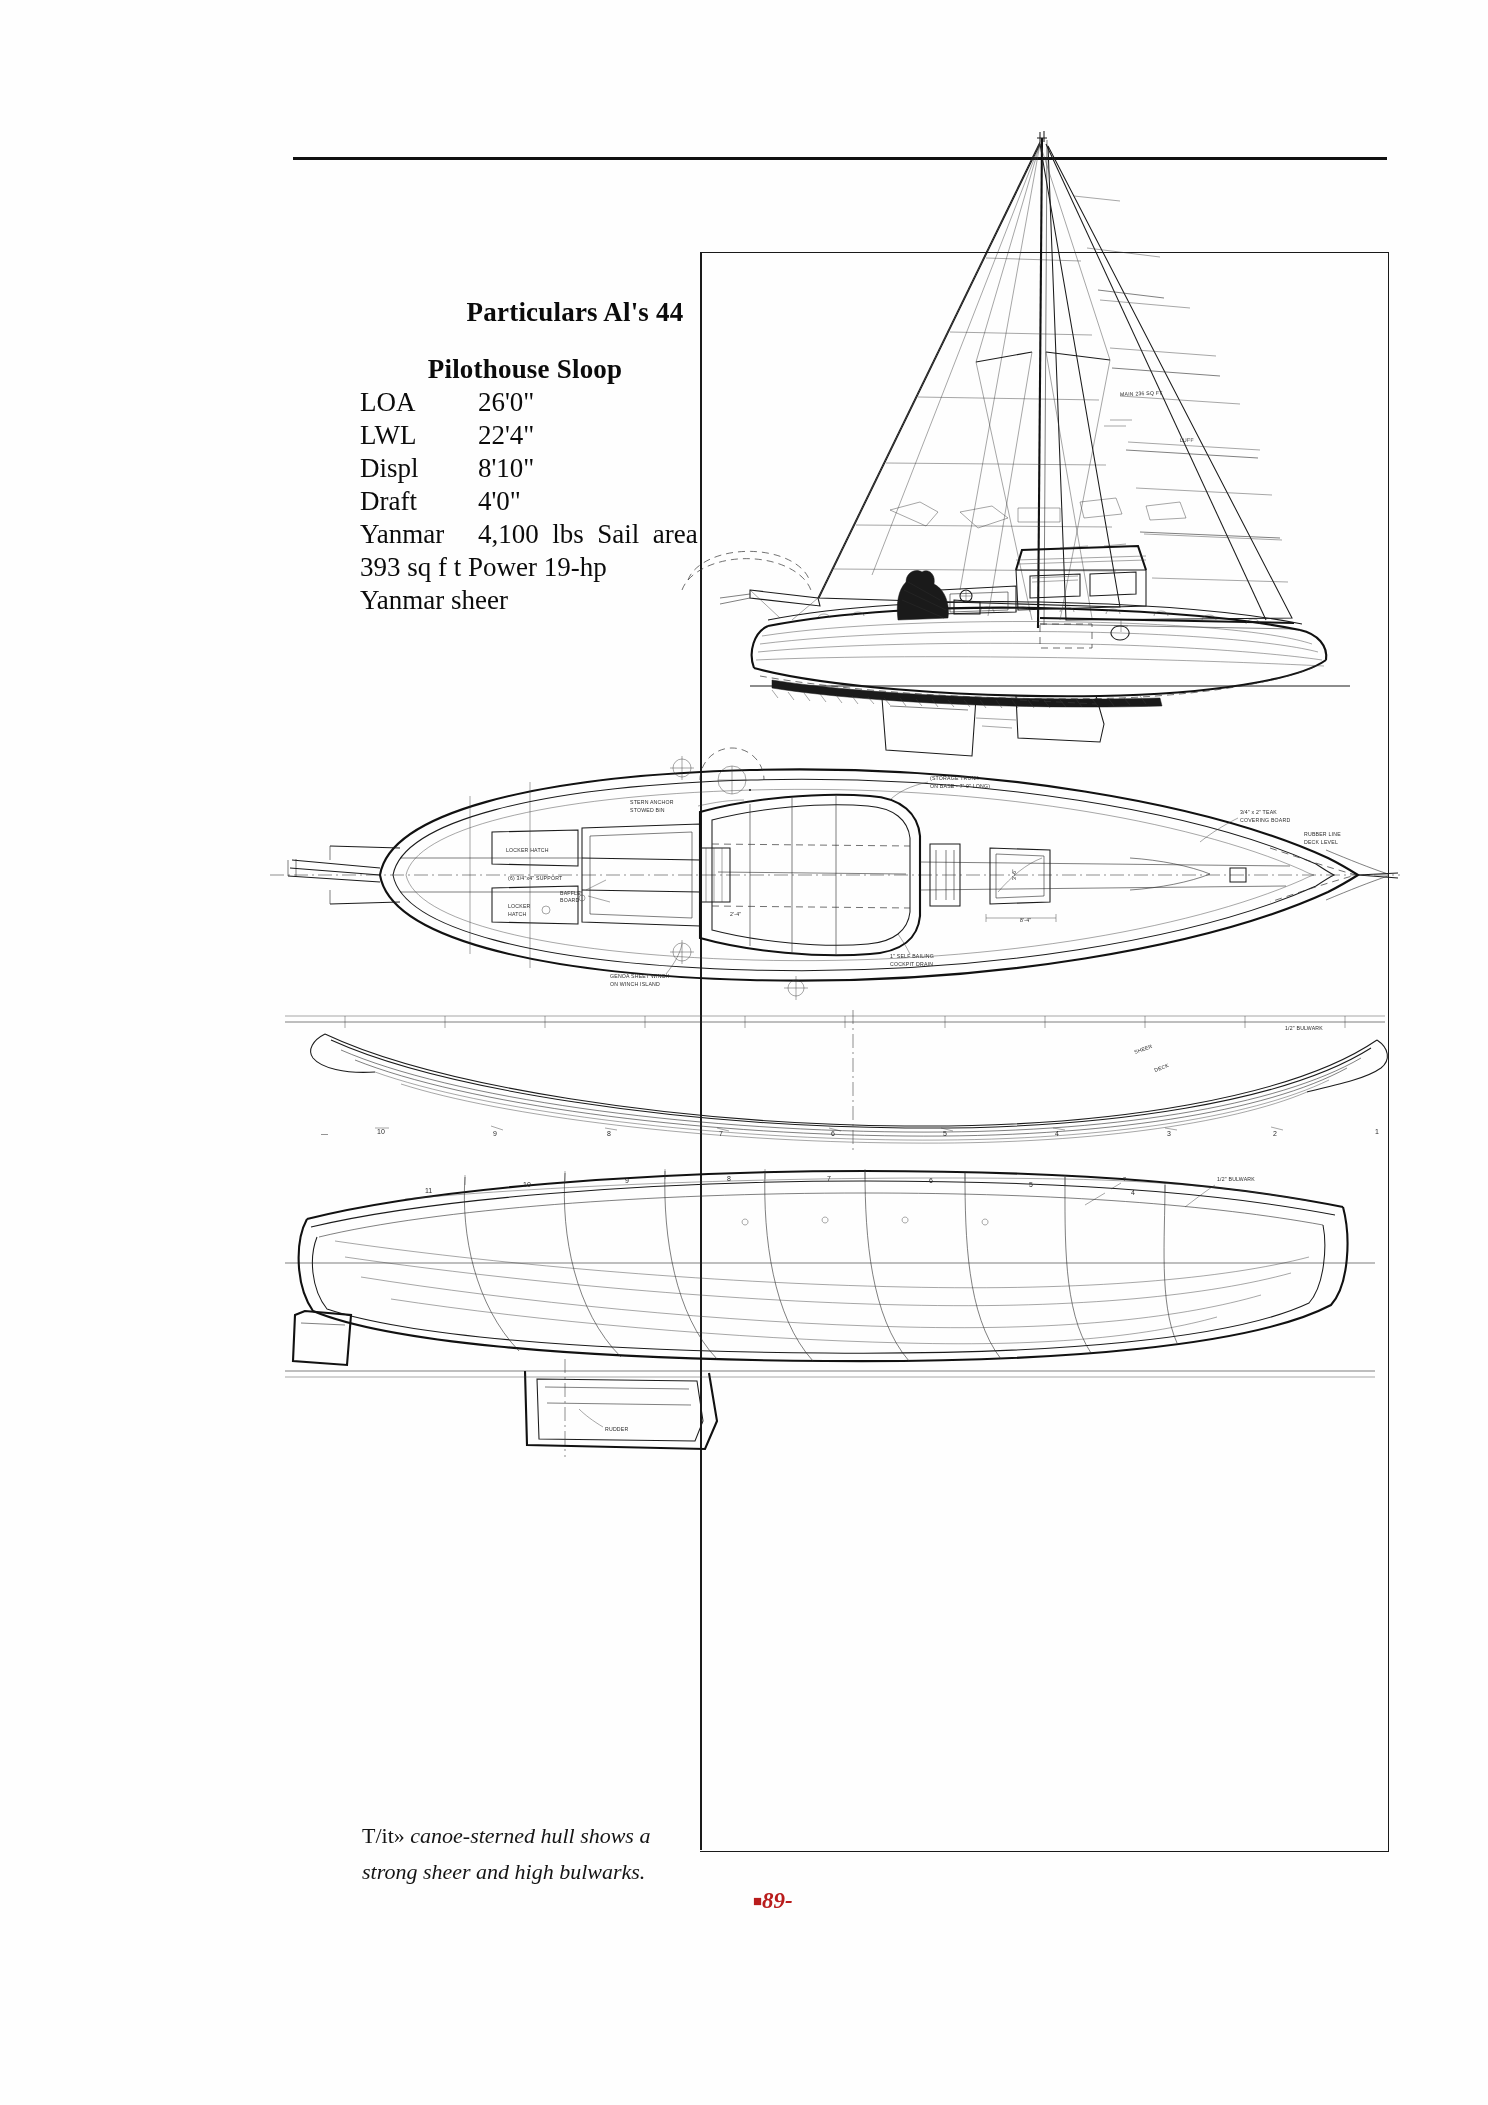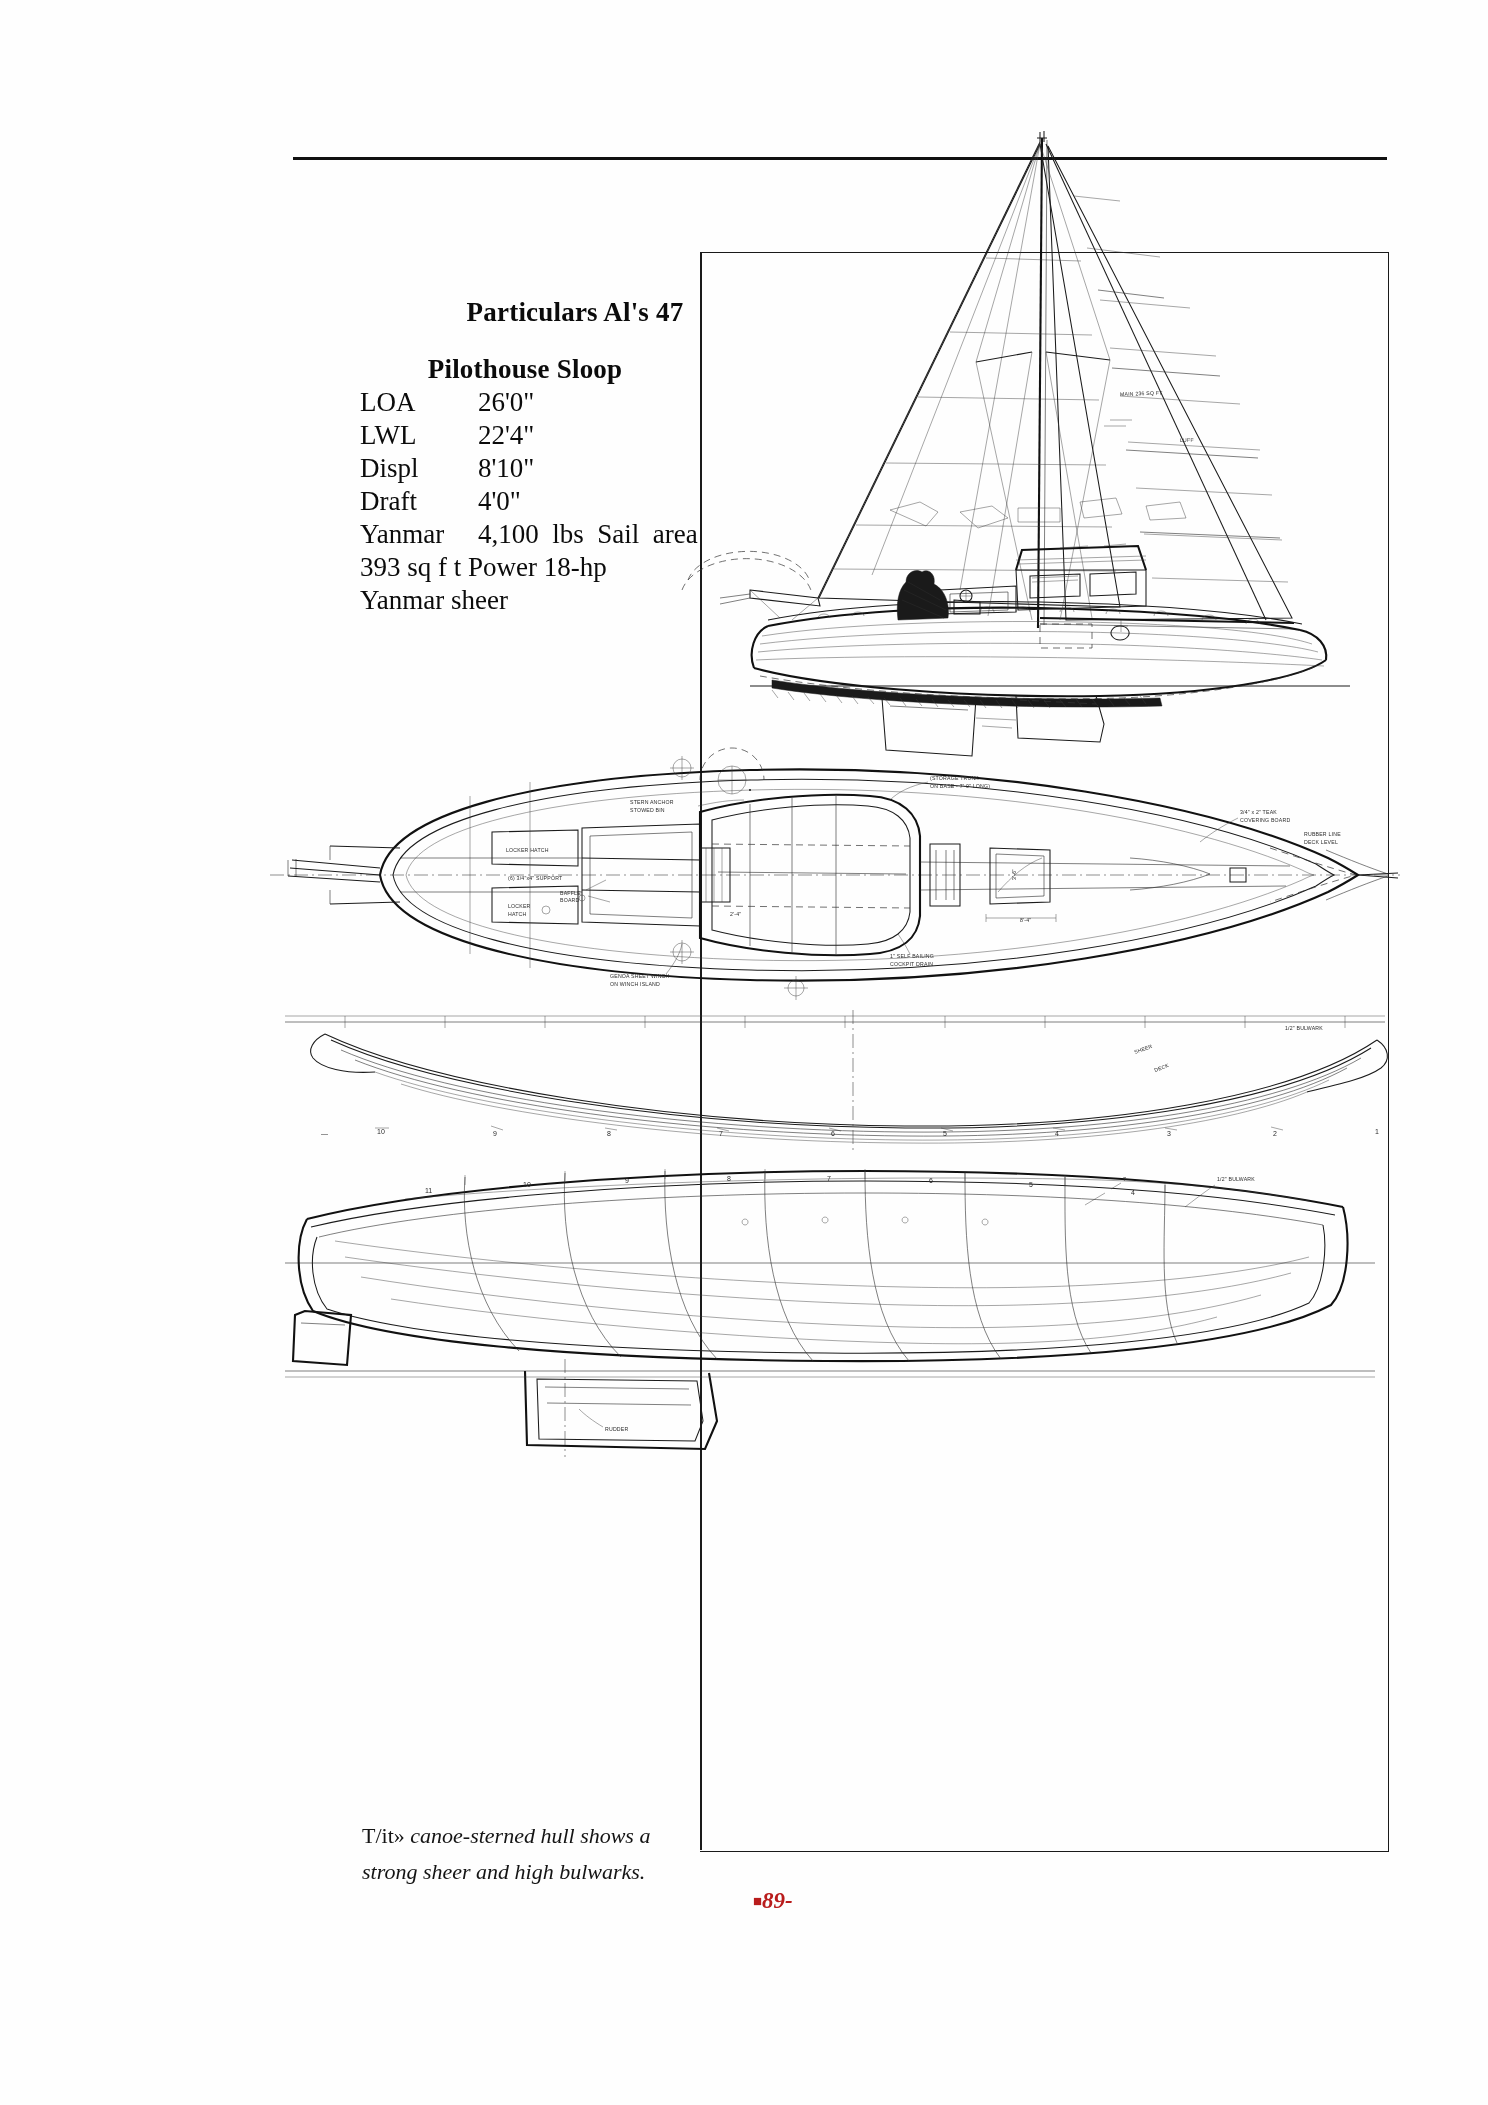--- a/index.html
+++ b/index.html
@@ -420,29 +420,29 @@
       <g class="ln-hair">
         <path d="M480 74 a3 3 0 1 0 .1 0 M560 72 a3 3 0 1 0 .1 0 M640 72 a3 3 0 1 0 .1 0 M720 74 a3 3 0 1 0 .1 0"></path>
       </g>
       <path class="ln-hair" d="M820 60 L 840 48 M846 44 L 856 38"></path>
       <text class="microtext" x="858" y="36">7</text>
     </svg>
   </div>
 
   <div class="spec">
     <div class="title">
-      <span class="l1">Particulars Al's 47</span>
+      <span class="l1">Particulars Al's 44</span>
       <span class="l2">Pilothouse Sloop</span>
     </div>
     <span class="spec-row"><span class="k">LOA</span><span>26'0"</span></span>
     <span class="spec-row"><span class="k">LWL</span><span>22'4"</span></span>
     <span class="spec-row"><span class="k">Displ</span><span>8'10"</span></span>
     <span class="spec-row"><span class="k">Draft</span><span>4'0"</span></span>
     <span class="spec-row"><span class="k">Yanmar</span><span>4,100  lbs  Sail  area</span></span>
-    <span class="spec-flow">393  sq  f t Power          18-hp</span>
+    <span class="spec-flow">393  sq  f t Power          19-hp</span>
     <span class="spec-flow">Yanmar sheer</span>
   </div>
 
   <div class="caption">
     <span class="roman">T/it»</span><span> canoe-sterned hull shows a strong sheer and high bulwarks.</span>
   </div>
 
   <div class="folio">
     <span class="sq">■</span><span>89-</span>
   </div>

